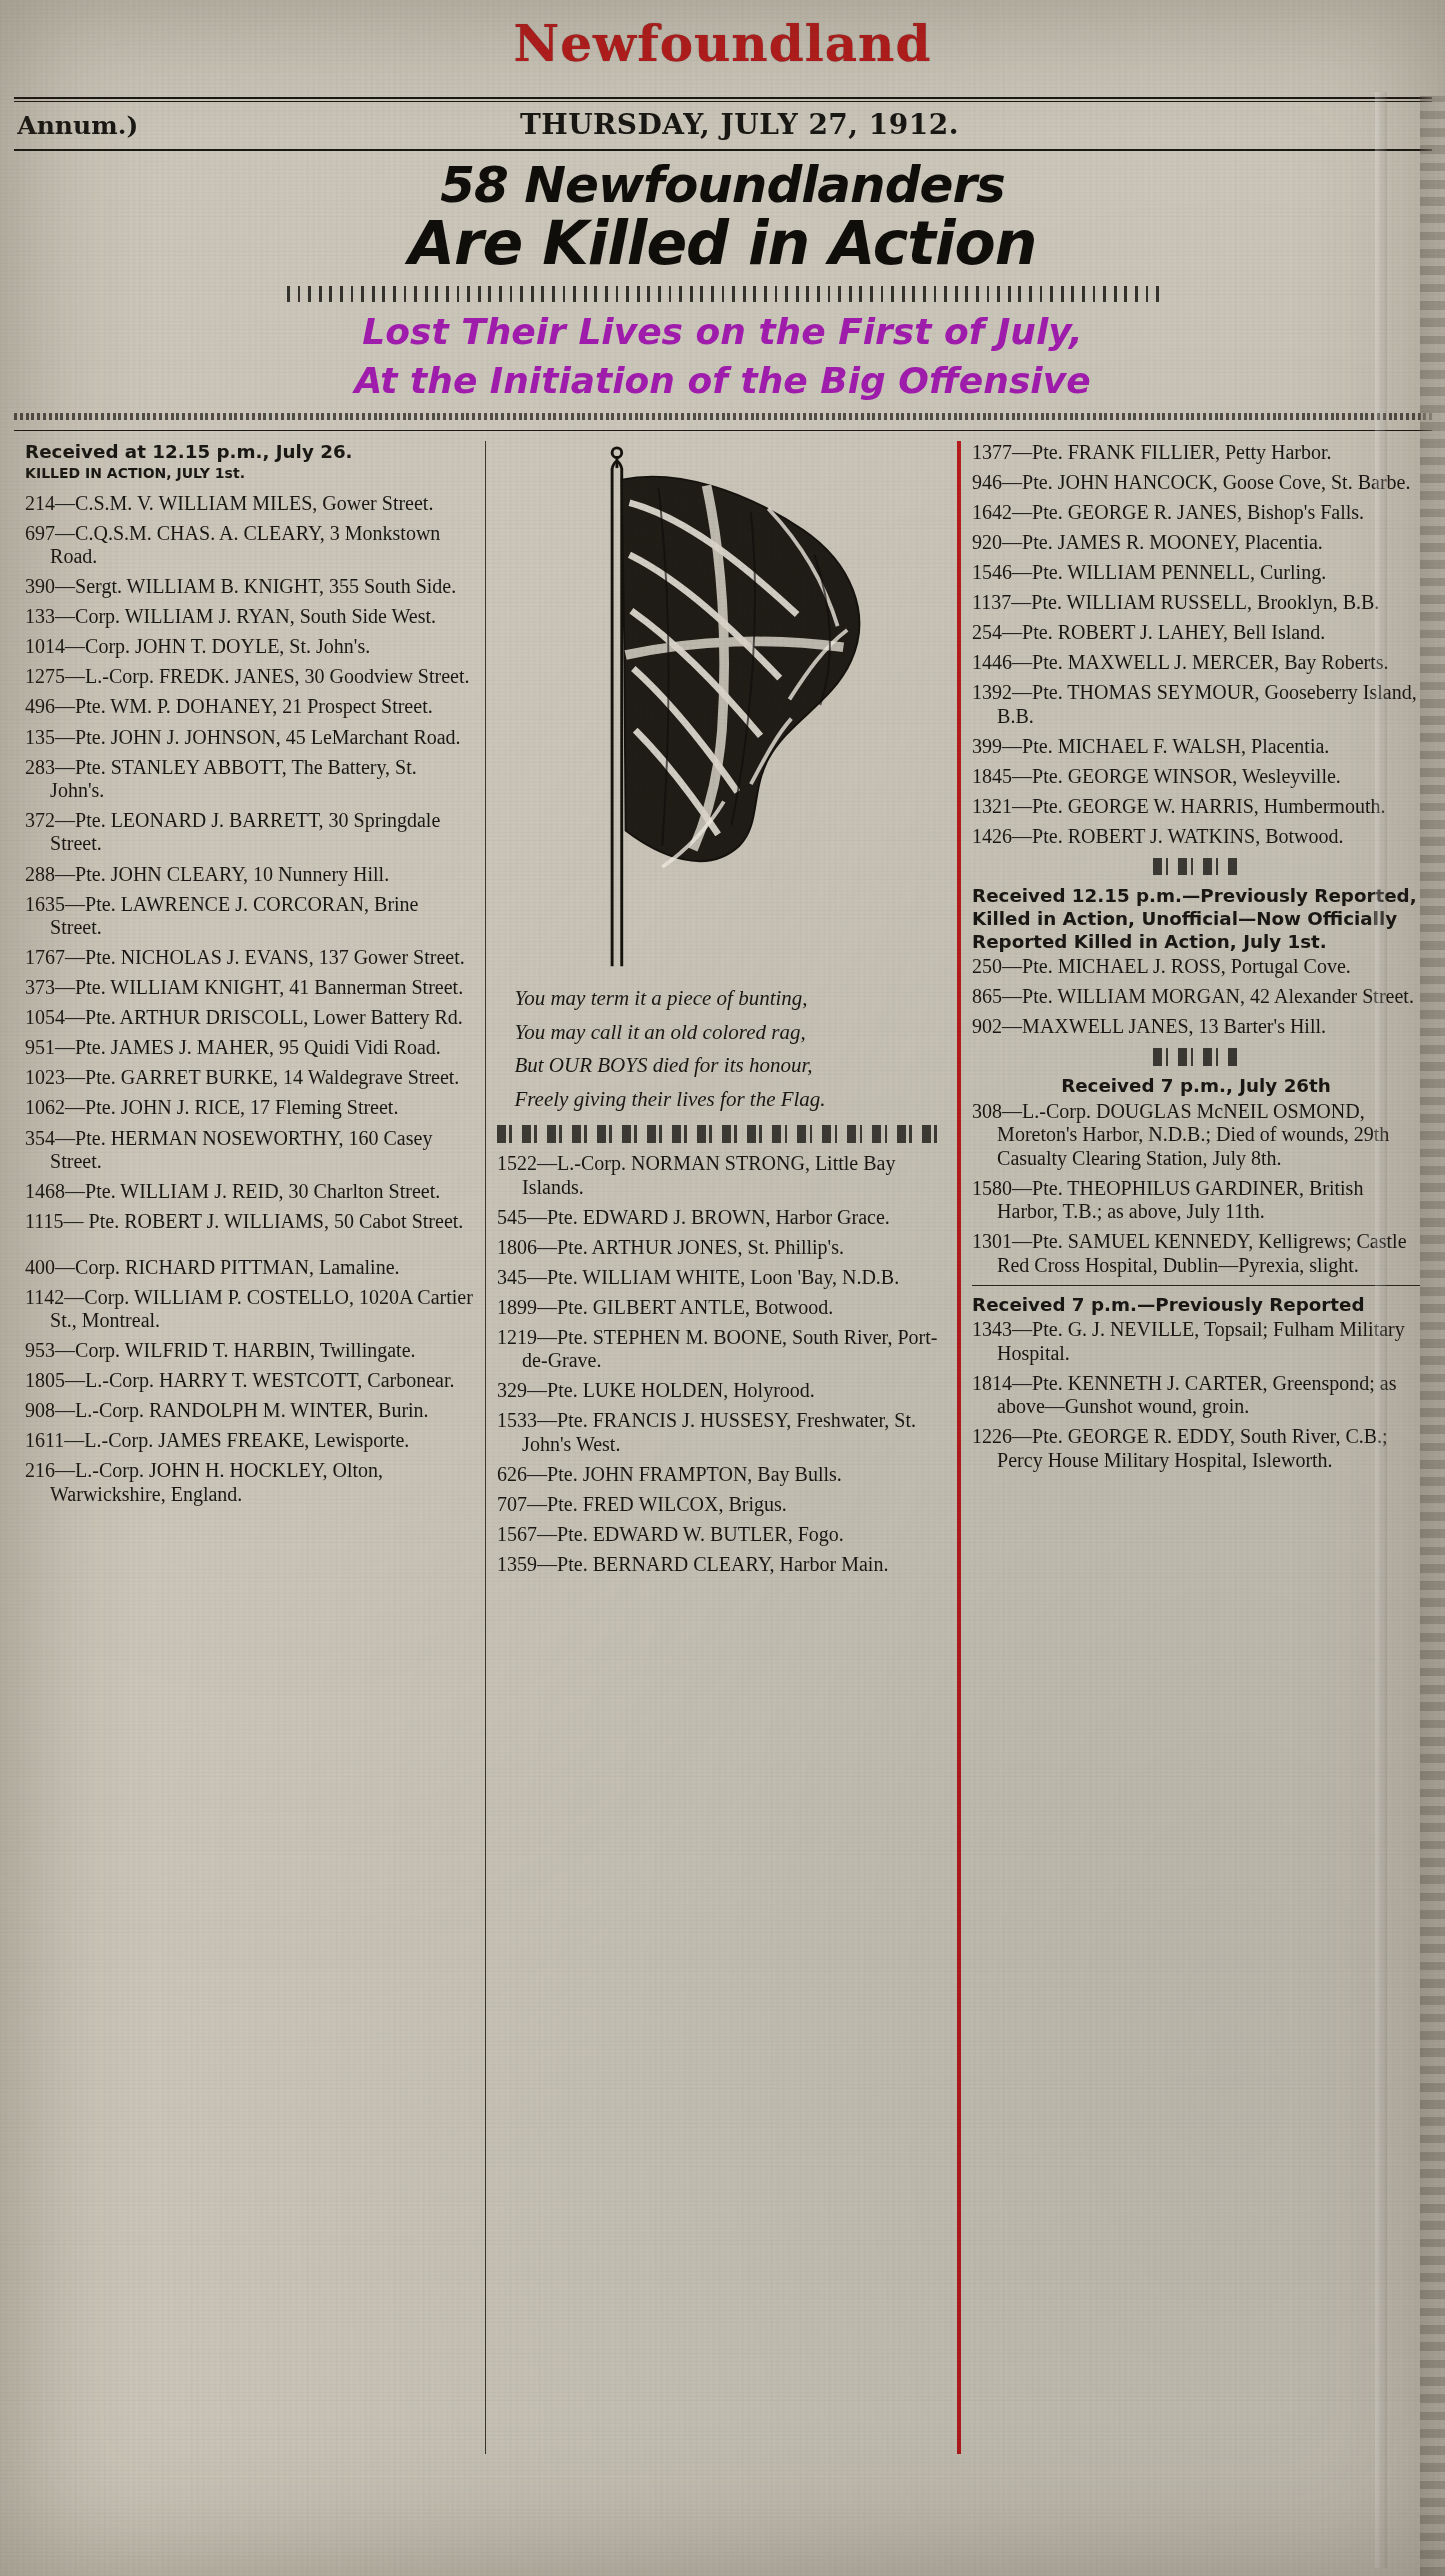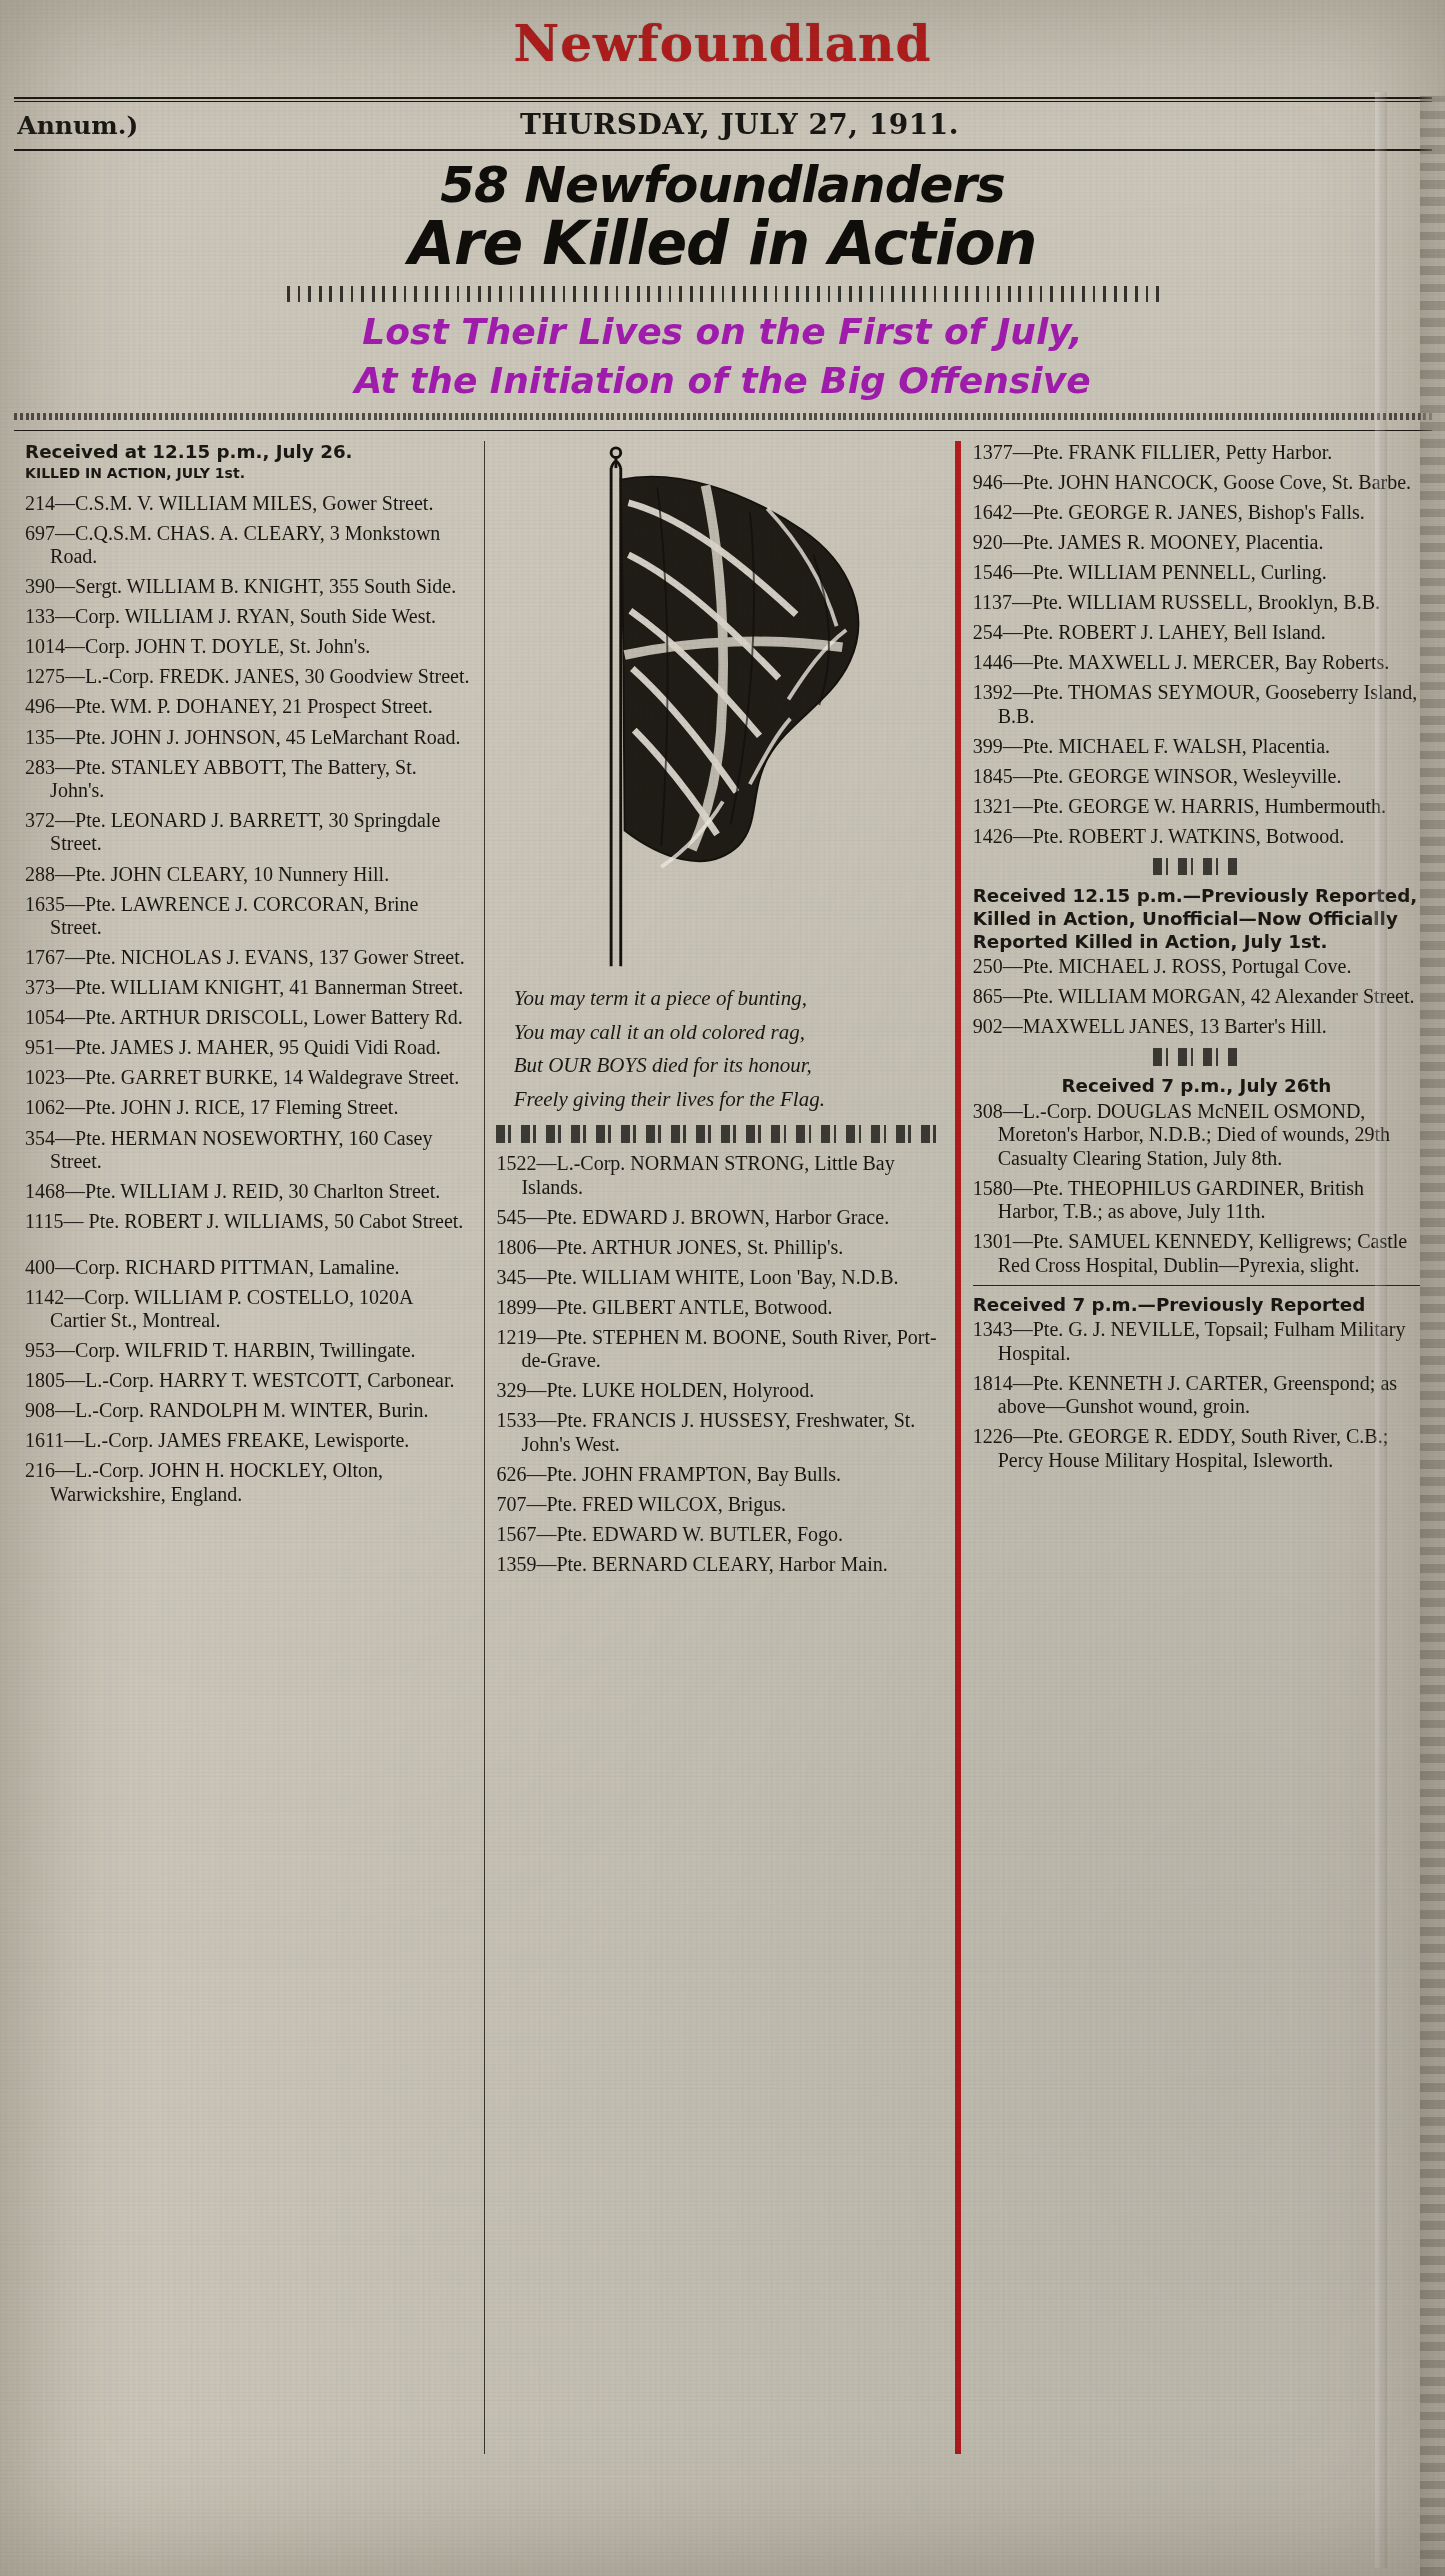--- a/index.html
+++ b/index.html
@@ -130,21 +130,21 @@
     padding-top: 9.6px;
     height: 2013px;
   }
   .col {
     flex: 1;
     padding: 0 11.6px;
     font-size: 20px;
     line-height: 1.19;
   }
   .col.c1 { border-right: 1px solid #3a352c; }
-  .col.c2 { border-right: 6px solid #b91c1c; }
+  .col.c2 { border-right: 4px solid #b91c1c; }
   .recv {
     font-family: "DejaVu Sans", sans-serif;
     font-weight: 700;
     font-size: 18.3px;
     line-height: 1.25;
     margin-bottom: 1.9px;
   }
   .recv.center { text-align: center; }
   .kia {
     font-family: "DejaVu Sans", sans-serif;
@@ -210,21 +210,21 @@
 <div class="page">
 
   <div class="masthead">
     <div class="title">Newfoundland</div>
   </div>
   <div class="rule-thick"></div>
   <div class="rule-thin"></div>
 
   <div class="dateline">
     <span class="annum">Annum.)</span>
-    <span class="date">THURSDAY, JULY 27, 1911.</span>
+    <span class="date">THURSDAY, JULY 27, 1912.</span>
   </div>
 
   <div class="headline-box">
     <div class="hl1">58 Newfoundlanders</div>
     <div class="hl2">Are Killed in Action</div>
     <div class="squiggle"></div>
     <div class="sub1">Lost Their Lives on the First of July,</div>
     <div class="sub2">At the Initiation of the  Big Offensive</div>
   </div>
   <div class="wavy-rule"></div>

